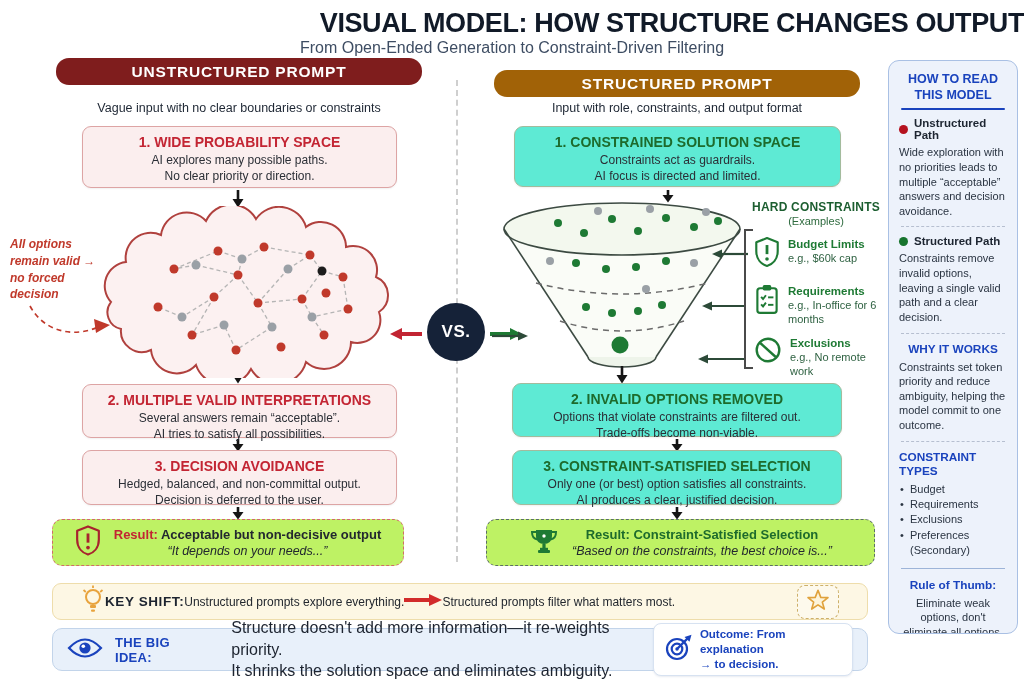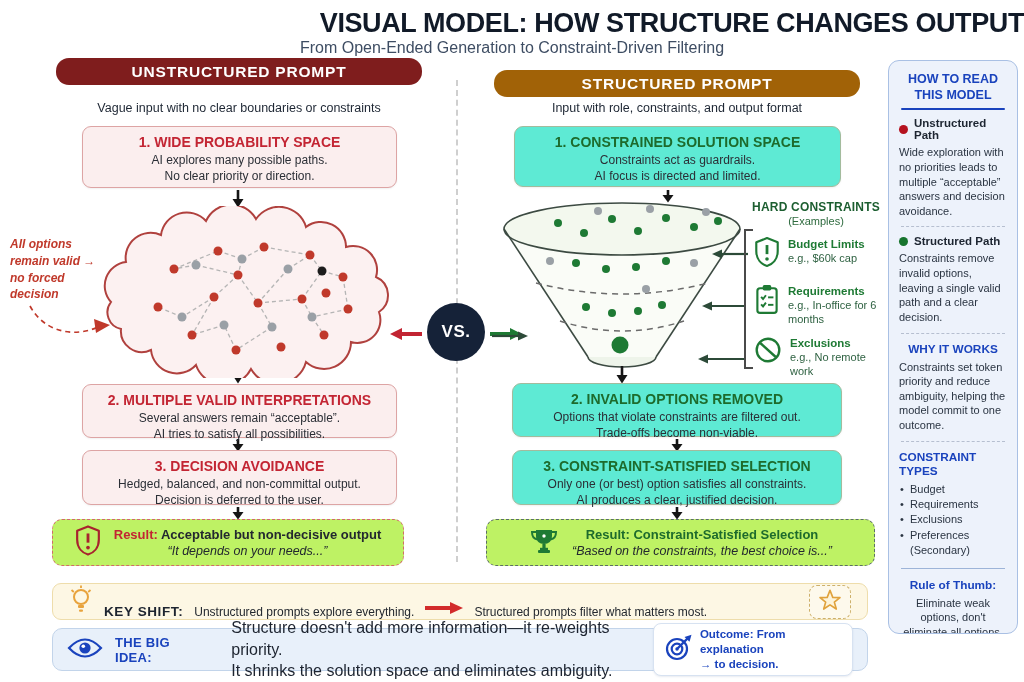--- a/index.html
+++ b/index.html
@@ -77,21 +77,21 @@
   .sb-dash { border-top:1.5px dashed #b6bfd0; margin:8px 2px; }
   .sb-solid { border-top:1.5px solid #9db4d8; margin:9px 2px; }
   .sb-head { text-align:center; font-size:11.8px; font-weight:800; color:#1a43bd; }
   .sb-head.left { text-align:left; }
   .sb-list { list-style:none; margin-top:4px; }
   .sb-list li { font-size:11px; color:#2a3442; line-height:1.4; padding-left:11px; position:relative; }
   .sb-list li::before { content:"•"; position:absolute; left:1px; color:#2a3442; }
   .sb-center { text-align:center; }
 
   
-  #keyshift { left:52px; top:583px; width:816px; height:37px; background:#fdf7e4; border:1.5px solid #eeddab; border-radius:9px; display:flex; align-items:flex-end; padding:0 16px; gap:11px; }
+  #keyshift { left:52px; top:583px; width:816px; height:37px; background:#fdf7e4; border:1.5px solid #eeddab; border-radius:9px; display:flex; align-items:center; padding:0 28px; gap:0; }
   .ks-label { font-size:13.5px; font-weight:800; color:#1d2430; letter-spacing:0.6px; }
   .ks-text { font-size:12px; color:#23282f; }
   .ks-badge { margin-left:auto; border:1.5px dashed #cdb06a; border-radius:8px; background:#fdf9ec; display:flex; align-items:center; gap:6px; padding:2px 8px; }
   .ks-badge-text { font-size:10.5px; color:#2a3442; line-height:1.3; }
 
   
   #bigidea { left:52px; top:628px; width:816px; height:43px; background:#e8f0fa; border:1.5px solid #c2d4ea; border-radius:10px; display:flex; align-items:center; padding:0 14px; gap:12px; }
   .bi-label { font-size:13px; font-weight:800; color:#1a43bd; letter-spacing:0.3px; }
   .bi-text { font-size:16px; color:#1d2430; line-height:1.35; margin-left:14px; }
   .bi-outcome { margin-left:auto; background:#ffffff; border:1px solid #d7e2f1; border-radius:8px; box-shadow:0 1px 2px rgba(30,60,120,0.10); display:flex; align-items:center; gap:8px; padding:3px 10px; }

